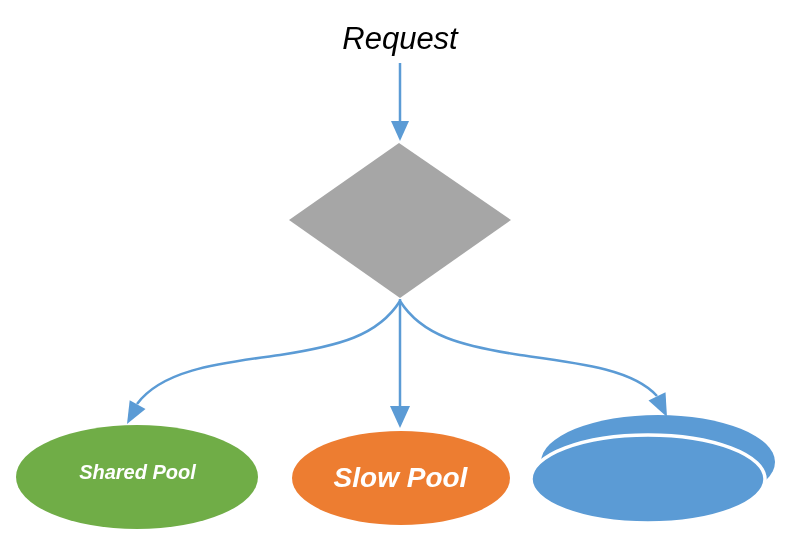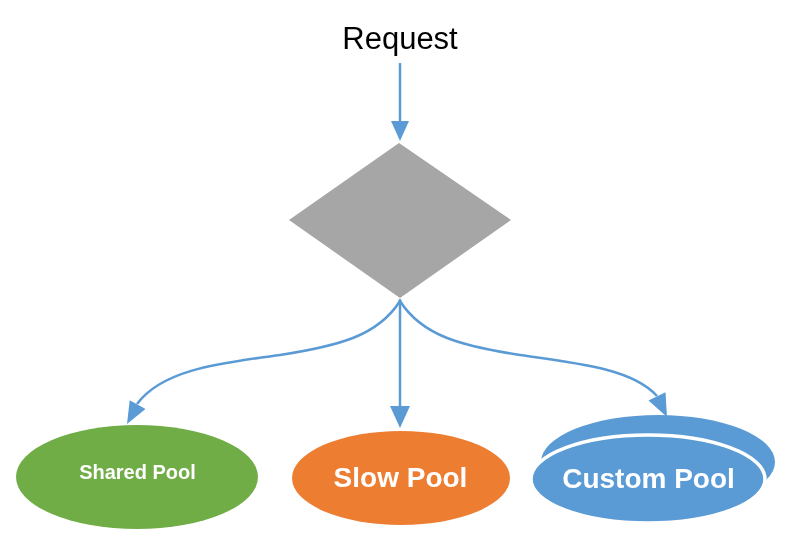--- a/index.html
+++ b/index.html
@@ -21,20 +21,21 @@
     top: 0;
   }
   .node-label {
     position: absolute;
     text-align: center;
     color: #ffffff;
     font-weight: bold;
     line-height: 1.2;
     white-space: nowrap;
     user-select: none;
+    font-style: italic;
   }
   .request-label {
     color: #000000;
     font-weight: normal;
     font-size: 31px;
     left: 300px;
     top: 20px;
     width: 200px;
   }
   .dispatcher-label {
@@ -101,14 +102,13 @@
     </g>
   </svg>
 
   <div class="node-label request-label">Request</div>
 
 
   <div class="node-label shared-pool-label">Shared Pool</div>
 
   <div class="node-label slow-pool-label">Slow Pool</div>
 
-  <div class="node-label custom-pool-label">Custom Pool</div>
 </div>
 
 </body></html>

